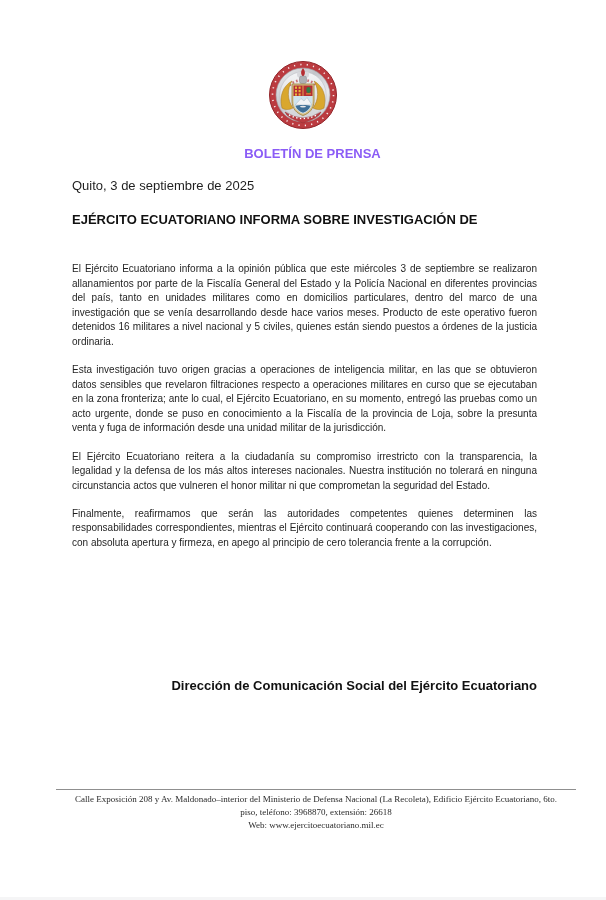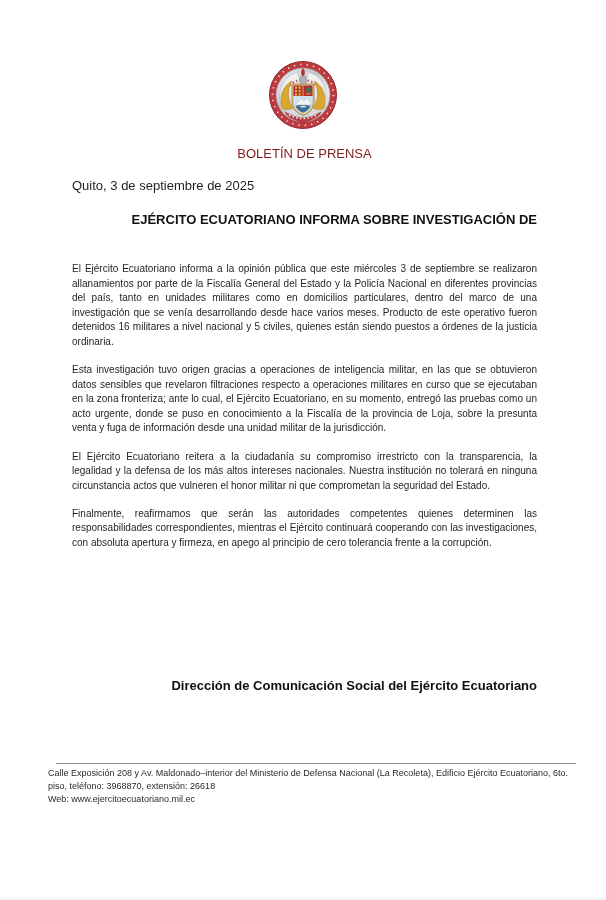--- a/index.html
+++ b/index.html
@@ -14,42 +14,42 @@
   }
   .logo {
     position: absolute;
     left: 268px;
     top: 56px;
     width: 70px;
     height: 78px;
   }
   .bulletin {
     position: absolute;
-    left: 72px;
+    left: 80px;
     top: 146px;
     width: 465px;
     text-align: center;
-    font-weight: 400;
+    font-weight: 700;
     font-size: 13px;
-    color: #7f1d1d;
+    color: #8b5cf6;
   }
   .dateline {
     position: absolute;
     left: 72px;
     top: 178px;
     width: 465px;
     text-align: left;
     font-size: 13px;
   }
   .title {
     position: absolute;
     left: 72px;
     top: 211px;
     width: 465px;
-    text-align: right;
+    text-align: left;
     font-weight: 700;
     font-size: 13px;
     line-height: 18px;
     color: #111;
   }
   .body-text {
     position: absolute;
     left: 72px;
     top: 262px;
     width: 465px;
@@ -64,25 +64,27 @@
     top: 678px;
     width: 465px;
     text-align: right;
     font-weight: 700;
     font-size: 13px;
     color: #111;
   }
   .footer {
     position: absolute;
     left: 48px;
-    top: 763px;
+    top: 789px;
     width: 536px;
+    text-align: center;
     font-size: 9px;
     line-height: 13px;
     color: #2a2a2a;
+    font-family: Liberation Serif, serif;
   }
   .footer-rule {
     width: 520px;
     margin: 0 auto 3px auto;
     border-top: 1px solid #8f8f8f;
     height: 0;
   }
   .bottom-edge {
     position: absolute;
     left: 0;

